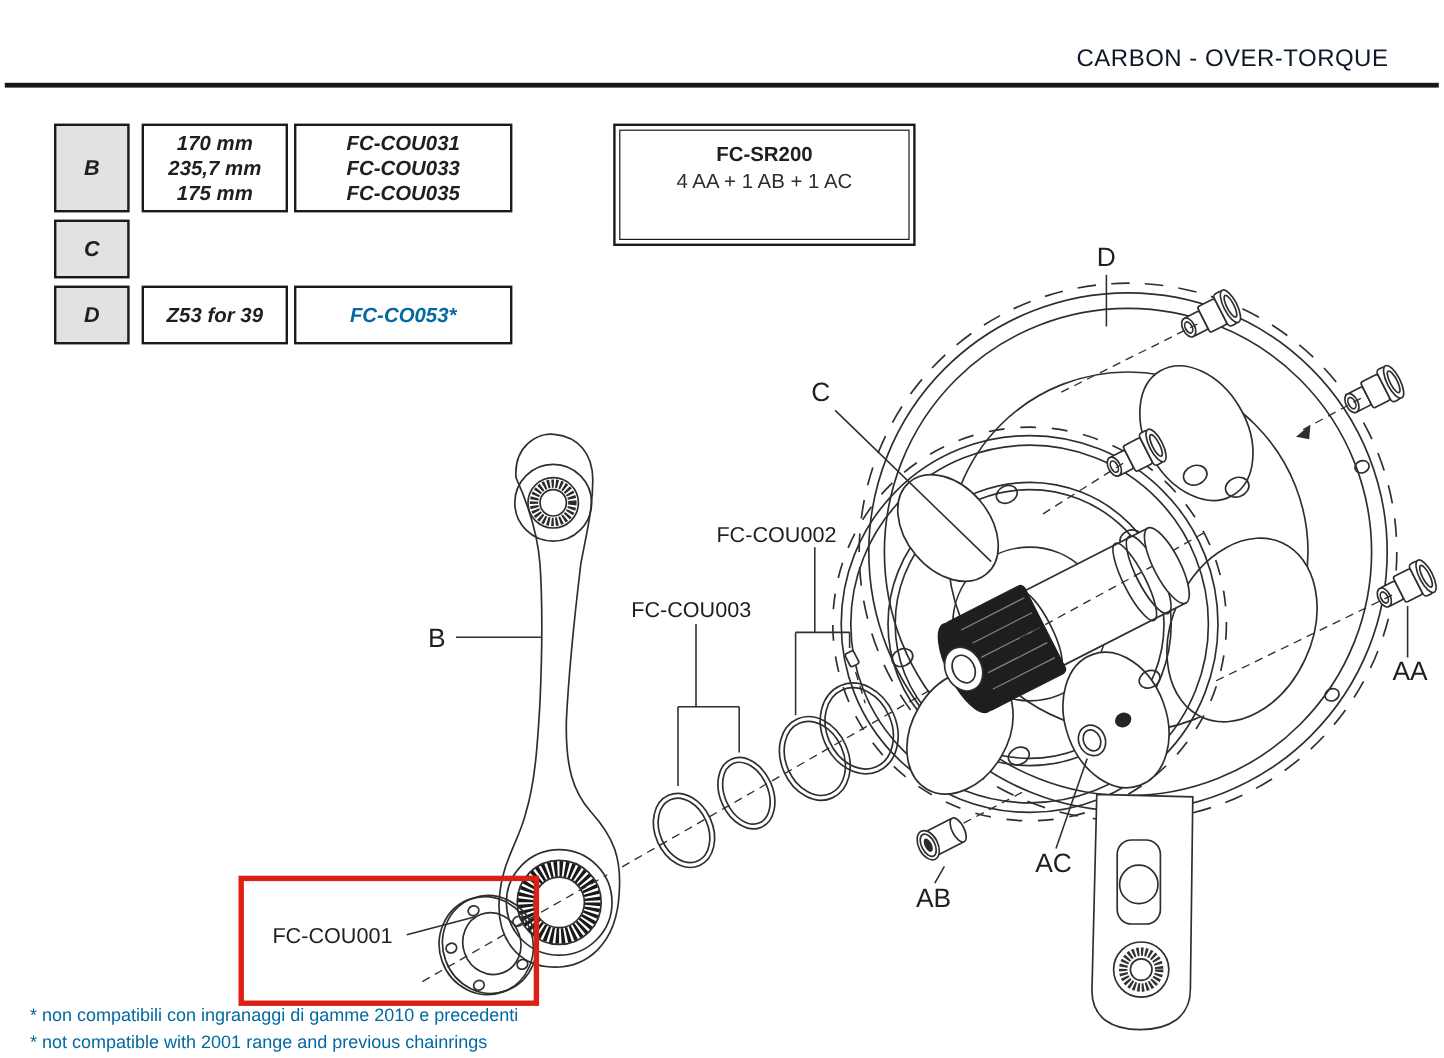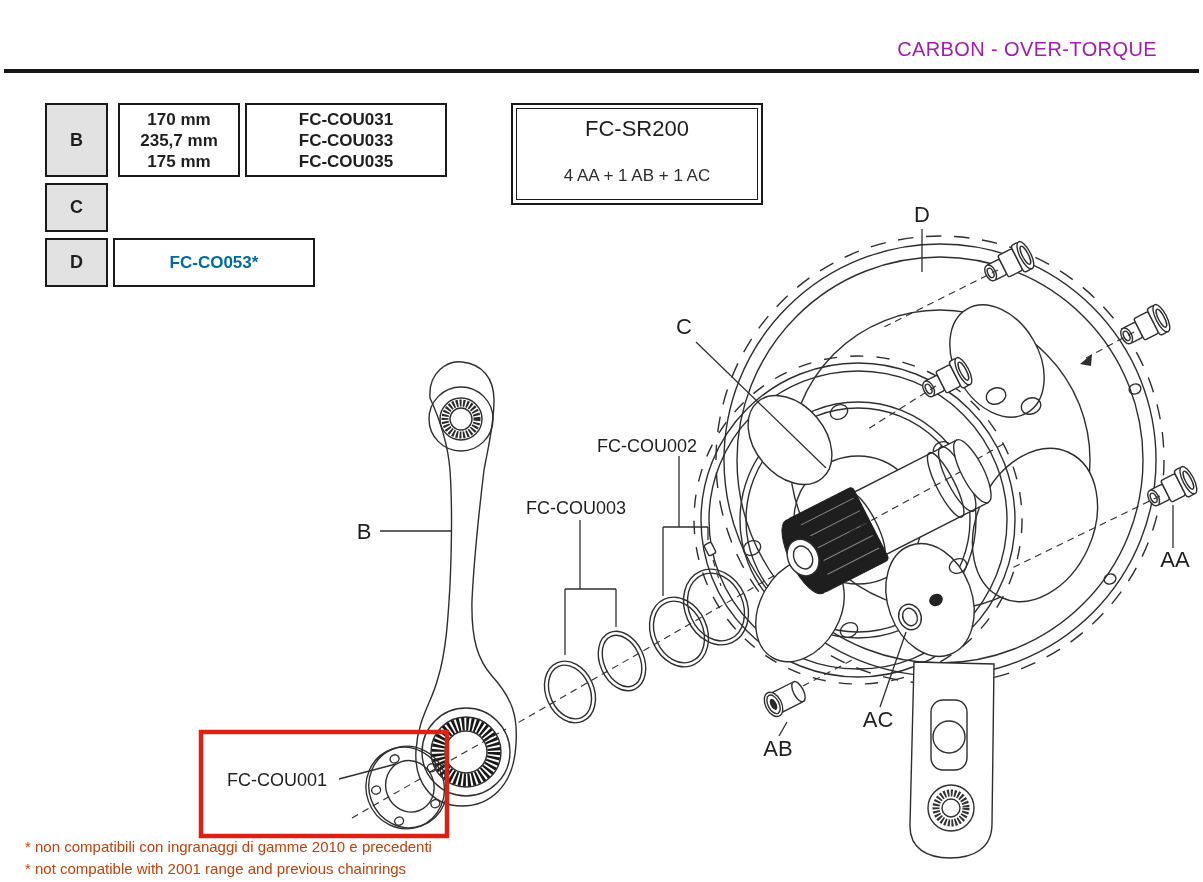--- a/index.html
+++ b/index.html
@@ -1,34 +1,34 @@
 <!DOCTYPE html>
 <html><head>
 <meta charset="utf-8">
 <style>
   html,body{margin:0;padding:0;background:#fff;}
   body{width:1203px;height:882px;position:relative;font-family:"Liberation Sans",sans-serif;color:#1f1f1f;overflow:hidden;}
   .abs{position:absolute;}
   
-  #hdr-title{top:38px;right:46px;font-size:20px;letter-spacing:.4px;color:#a21caf;}
+  #hdr-title{top:38px;right:46px;font-size:20px;letter-spacing:.4px;color:#0f172a;}
   #hdr-rule{top:69px;left:4px;right:4px;height:4px;background:#171717;}
   
   .trow{display:flex;align-items:stretch;position:absolute;left:45px;}
-  .tcell{border:2px solid #1a1a1a;display:flex;flex-direction:column;justify-content:center;text-align:center;font-weight:bold;font-size:17px;line-height:21px;background:#fff;box-sizing:border-box;}
+  .tcell{border:2px solid #1a1a1a;display:flex;flex-direction:column;justify-content:center;text-align:center;font-weight:bold;font-size:17px;line-height:21px;background:#fff;box-sizing:border-box;font-style:italic;}
   .tkey{width:63px;background:#e2e2e2;font-size:18px;}
   .tspec{width:122px;margin-left:10px;}
-  .tcode{width:202px;margin-left:5px;}
+  .tcode{width:182px;margin-left:5px;}
   .blue{color:#0369a1;}
   
   #kit-box{left:511px;top:103px;width:252px;height:102px;border:2px solid #1a1a1a;box-sizing:border-box;}
   #kit-box-inner{position:absolute;inset:3px;border:1.5px solid #1a1a1a;display:flex;flex-direction:column;align-items:center;justify-content:flex-start;padding-top:9px;box-sizing:border-box;}
-  .kit-line{font-weight:normal;font-size:22px;line-height:21px;}
-  .kit-qty{font-size:17px;margin-top:27px;color:#2d2d2d;}
-  
-  .footnote{left:25px;font-size:15px;color:#c2410c;text-align:right;}
+  .kit-line{font-weight:bold;font-size:17px;line-height:21px;}
+  .kit-qty{font-size:17px;margin-top:3px;color:#2d2d2d;}
+  
+  .footnote{left:25px;font-size:15px;color:#0369a1;text-align:right;}
   
   #diagram{left:0;top:0;}
   #diagram *{vector-effect:none;}
   #diagram text{font-family:"Liberation Sans",sans-serif;fill:#1f1f1f;}
   .ln{stroke:#2e2e2e;stroke-width:1.4;fill:none;}
   .lnw{stroke:#2e2e2e;stroke-width:1.4;fill:#fff;}
   .dash{stroke:#2e2e2e;stroke-width:1.1;fill:none;stroke-dasharray:7 5;}
   .lbl-big{font-size:22px;}
   .lbl-code{font-size:18px;}
 </style>
@@ -54,20 +54,23 @@
   </div>
 </div>
 <div class="trow" style="top:183px;height:49px;">
   <div class="tcell tkey">
       <span>C</span>
     </div>
 </div>
 <div class="trow" style="top:238px;height:49px;">
   <div class="tcell tkey">
       <span>D</span>
+    </div>
+  <div class="tcell tspec">
+      <div>Z53 for 39</div>
     </div>
   <div class="tcell tcode">
       <div class="blue">FC-CO053*</div>
     </div>
 </div>
 
 <div class="abs" id="kit-box">
   <div id="kit-box-inner">
     <div class="kit-line">FC-SR200</div>
     <div class="kit-qty">4 AA + 1 AB + 1 AC</div>

